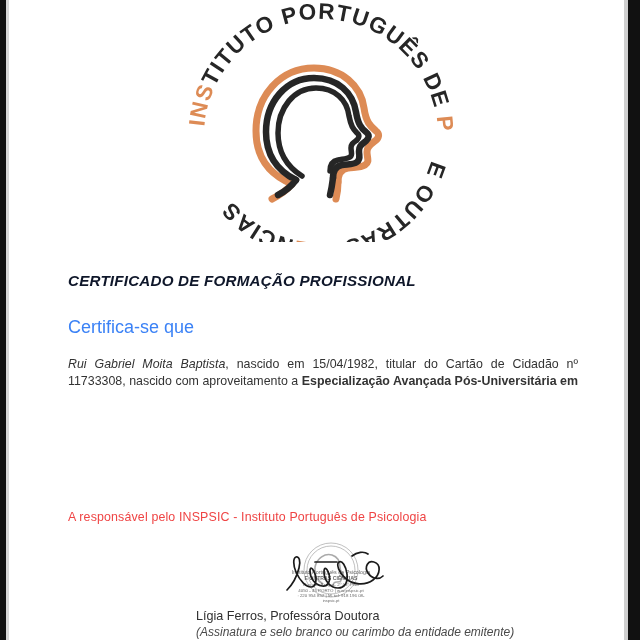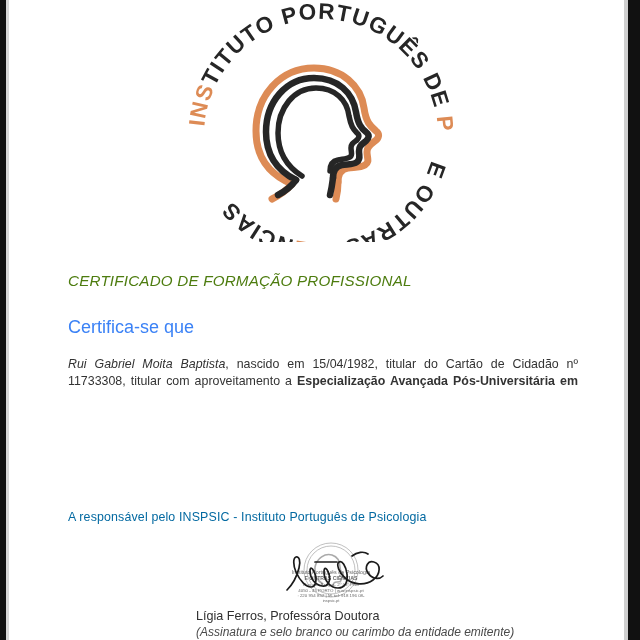--- a/index.html
+++ b/index.html
@@ -40,25 +40,25 @@
   .logo-svg { display:block; width:282px; height:246px; }
 
   
   .doc {
     position: absolute;
     left: 68px;
     top: 272px;
     width: 510px;
   }
   .cert-title {
-    font-weight: normal;
+    font-weight: bold;
     font-style: italic;
     font-size: 15.2px;
     letter-spacing: 0.2px;
-    color: #4d7c0f;
+    color: #0f172a;
     margin: 0 0 28px 0;
     white-space: nowrap;
   }
   .lead {
     font-size: 18px;
     margin: 0 0 18px 0;
     color: #3b82f6;
   }
   .para {
     font-size: 12.4px;
@@ -85,21 +85,21 @@
     left: 0;
     top: 200px;
     color: #333333;
   }
   .responsible {
     font-size: 12.4px;
     margin: 0;
     position: absolute;
     left: 0;
     top: 238px;
-    color: #0369a1;
+    color: #ef4444;
     letter-spacing: .15px;
   }
 
   
   .sig-block {
     position: absolute;
     left: 196px;
     top: 540px;
     width: 270px;
   }
@@ -182,21 +182,21 @@
   </div>
 
   <div class="doc">
 
     <div class="cert-title">CERTIFICADO DE FORMAÇÃO PROFISSIONAL</div>
 
     <p class="lead">Certifica-se que</p>
 
     <p class="para">
       <span class="ln"><span class="nm">Rui Gabriel Moita Baptista</span><span>, nascido em 15/04/1982, titular do Cartão de Cidadão nº</span></span>
-      <span class="ln"><span>11733308, titular com aproveitamento a </span><span class="bd">Especialização Avançada Pós-Universitária em</span></span>
+      <span class="ln"><span>11733308, nascido com aproveitamento a </span><span class="bd">Especialização Avançada Pós-Universitária em</span></span>
     </p>
 
 
     <p class="responsible">A  responsável pelo INSPSIC - Instituto Português de Psicologia</p>
   </div>
 
   <div class="sig-block">
 
     <div class="stamp">
       <svg viewBox="0 0 200 68" xmlns="http://www.w3.org/2000/svg">

